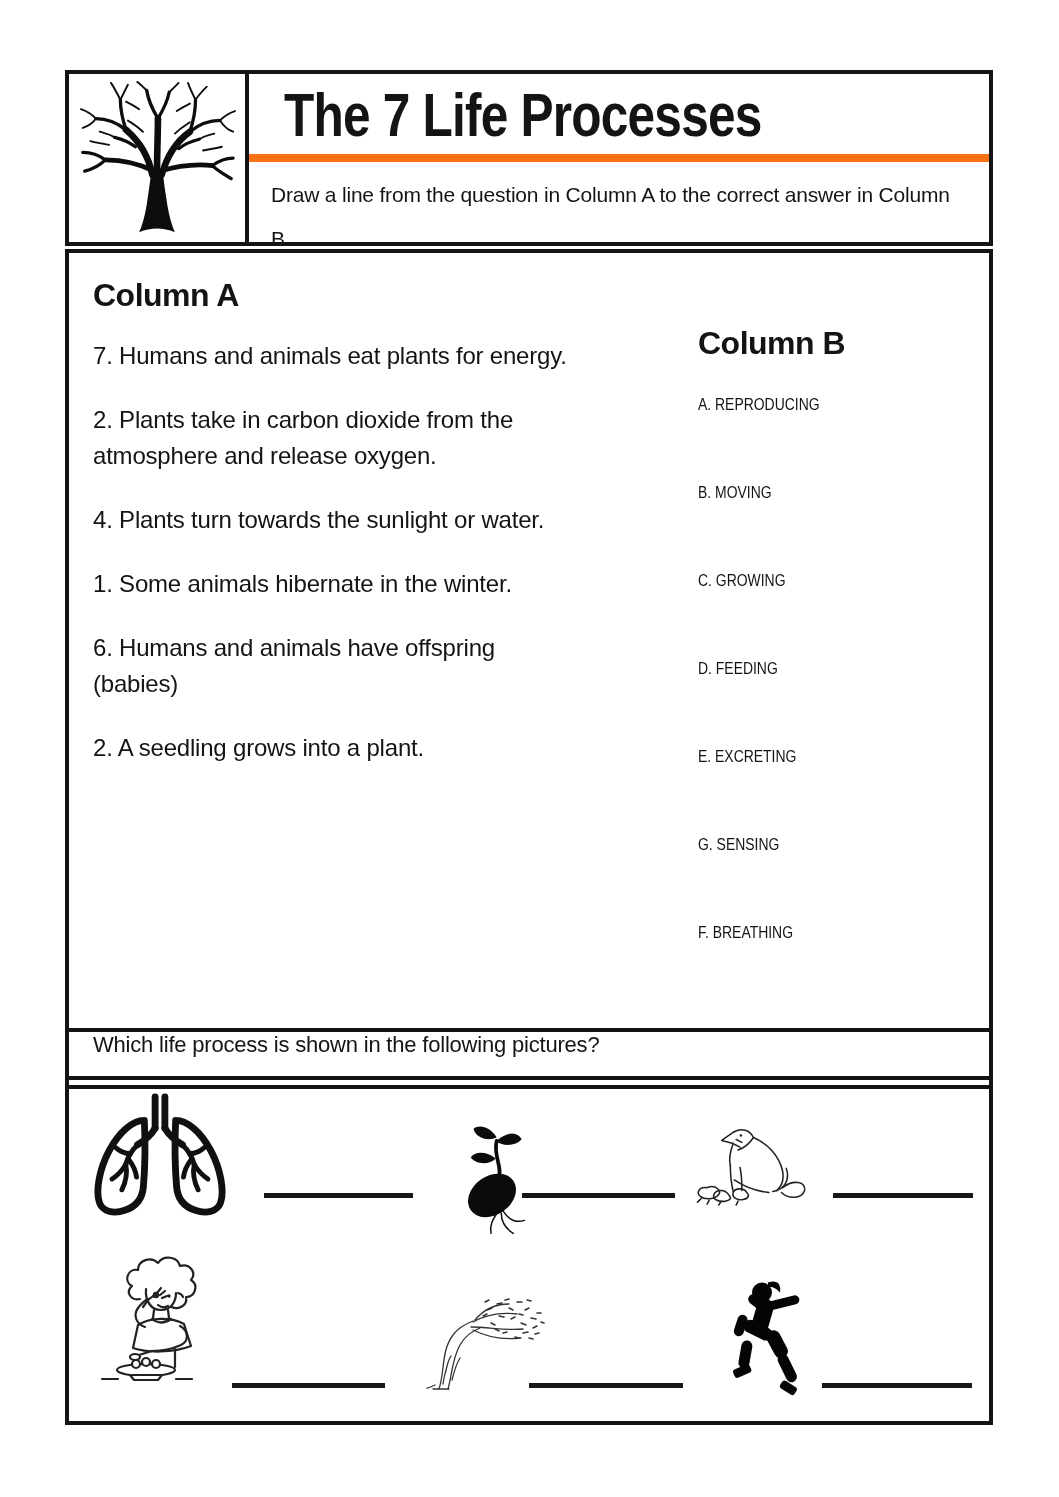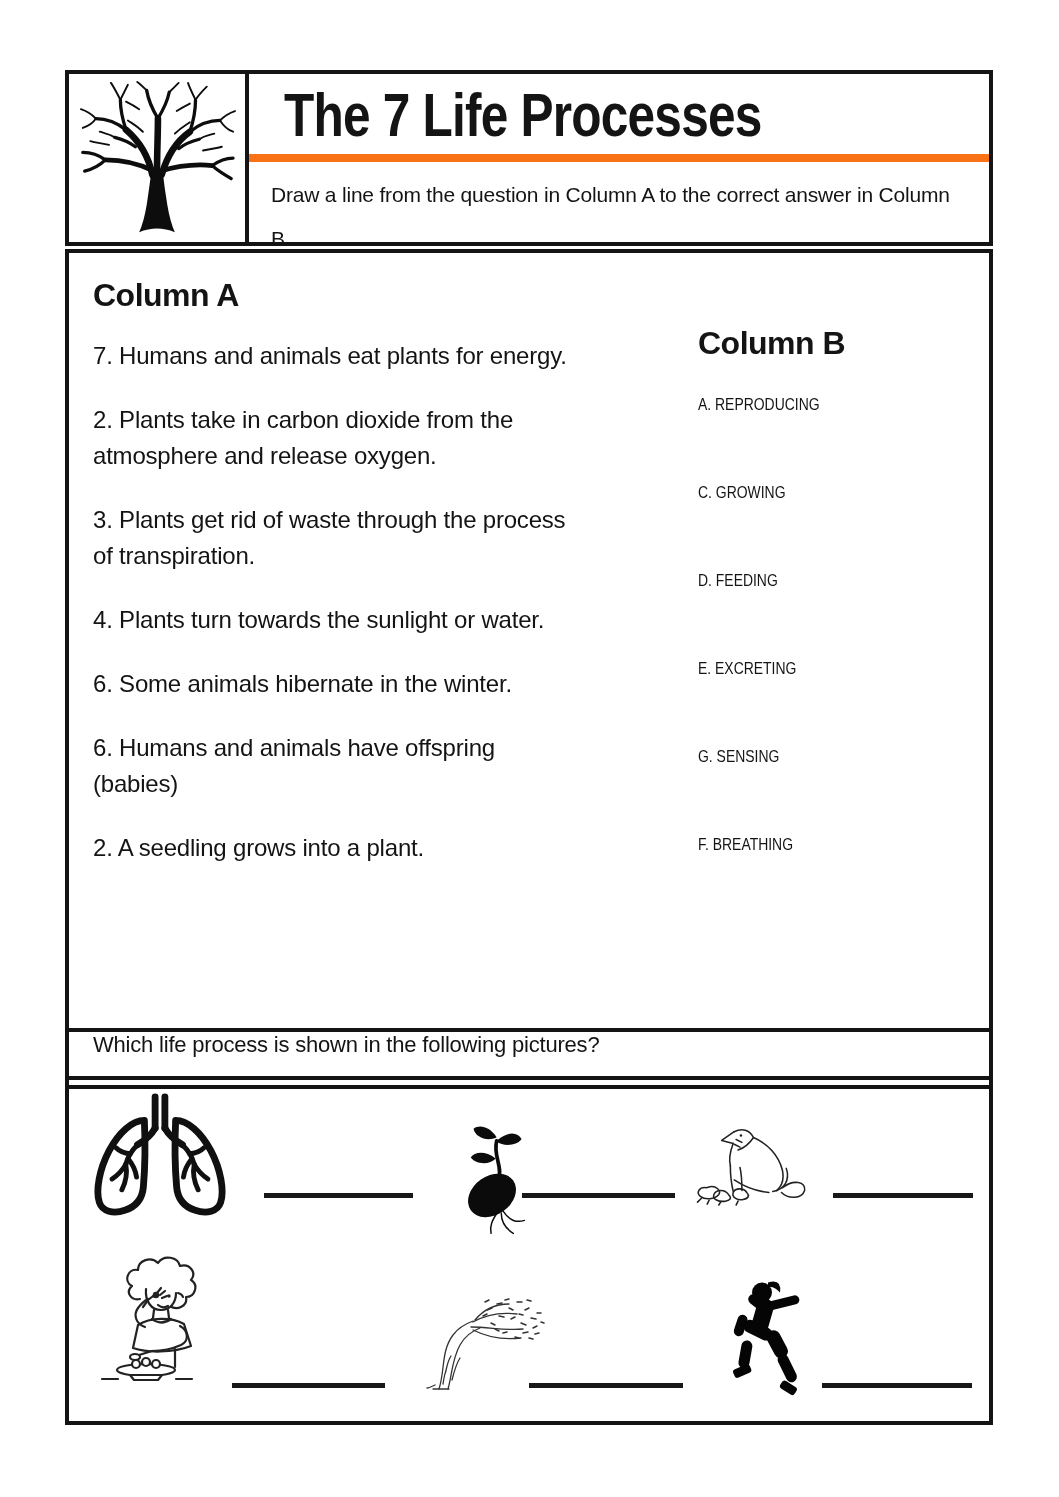--- a/index.html
+++ b/index.html
@@ -107,29 +107,29 @@
   <div id="instr-cell">
     <div id="instructions">Draw a line from the question in Column A to the correct answer in Column B.</div>
   </div>
 </div>
 
 <div class="box" id="main-box">
   <div id="col-a">
     <h2 class="col-heading">Column A</h2>
     <p class="qa-item">7. Humans and animals eat plants for energy.</p>
     <p class="qa-item">2. Plants take in carbon dioxide from the atmosphere and release oxygen.</p>
-    <p class="qa-item">3. Plants get rid of waste through the process of transpiration.</p>
     <p class="qa-item">4. Plants turn towards the sunlight or water.</p>
-    <p class="qa-item">6. Some animals hibernate in the winter.</p>
+    <p class="qa-item">1. Some animals hibernate in the winter.</p>
     <p class="qa-item">6. Humans and animals have offspring (babies)</p>
     <p class="qa-item">2. A seedling grows into a plant.</p>
   </div>
   <div id="col-b">
     <h2 class="col-heading">Column B</h2>
     <p class="ans-item"><span>A. REPRODUCING</span></p>
+    <p class="ans-item"><span>B. MOVING</span></p>
     <p class="ans-item"><span>C. GROWING</span></p>
     <p class="ans-item"><span>D. FEEDING</span></p>
     <p class="ans-item"><span>E. EXCRETING</span></p>
     <p class="ans-item"><span>G. SENSING</span></p>
     <p class="ans-item"><span>F. BREATHING</span></p>
   </div>
 </div>
 
 <div class="box" id="question-bar">
   <span id="picture-prompt">Which life process is shown in the following pictures?</span>

